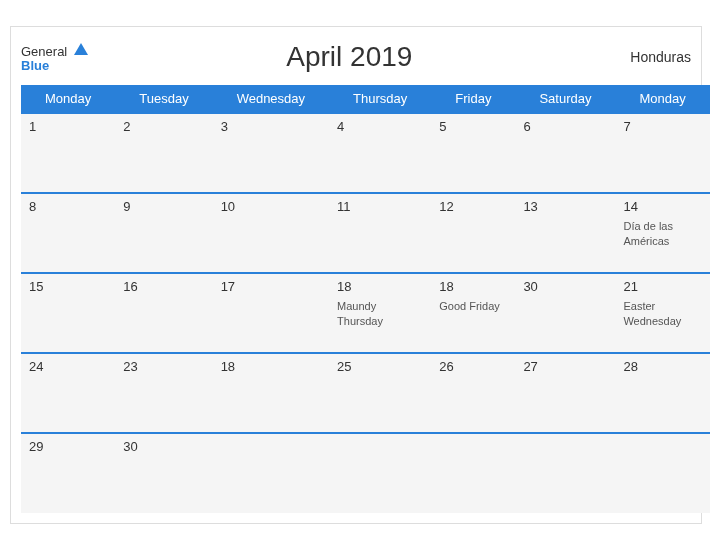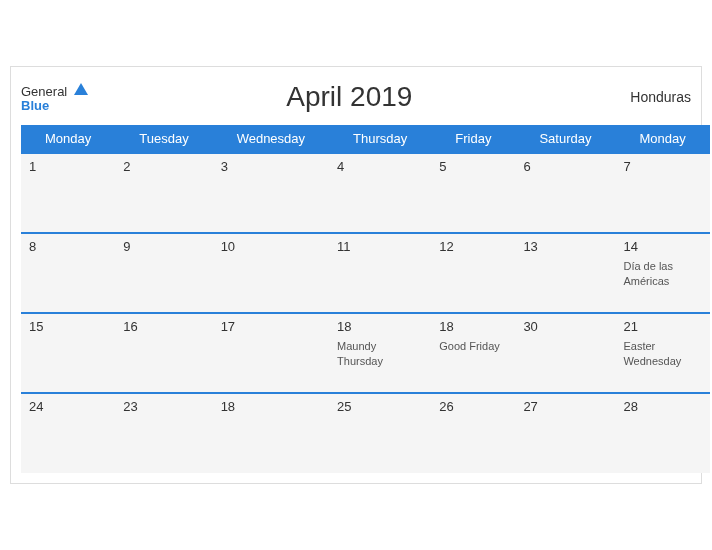--- a/index.html
+++ b/index.html
@@ -206,15 +206,28 @@
           <td>
             <span class="day-number">26</span>
           </td>
           <td>
             <span class="day-number">27</span>
           </td>
           <td>
             <span class="day-number">28</span>
           </td>
         </tr>
+        <tr>
+          <td>
+            <span class="day-number">29</span>
+          </td>
+          <td>
+            <span class="day-number">30</span>
+          </td>
+          <td class="empty-cell"></td>
+          <td class="empty-cell"></td>
+          <td class="empty-cell"></td>
+          <td class="empty-cell"></td>
+          <td class="empty-cell"></td>
+        </tr>
       </tbody>
   </table>
 </div>
 
 </body></html>

